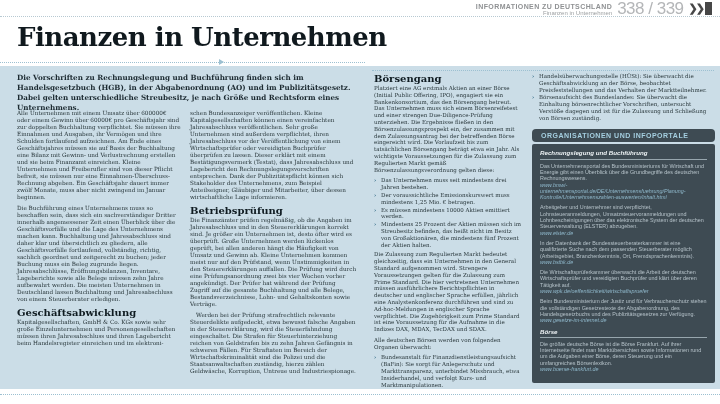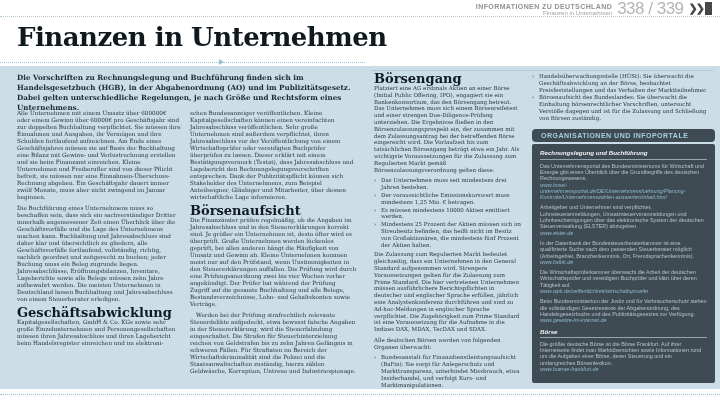--- a/index.html
+++ b/index.html
@@ -27,21 +27,21 @@
   .rule-c{position:absolute;left:372px;top:4px;width:342px;border-top:1px dotted #9cc0d1;}
   .intro{position:absolute;left:17px;top:7px;width:340px;margin:0;
          font-family:"DejaVu Serif","Liberation Serif",serif;font-weight:bold;
          font-size:7.2px;line-height:10px;color:#1c2a31;}
   .col{position:absolute;font-family:"DejaVu Serif","Liberation Serif",serif;
        font-size:5.7px;line-height:7px;color:#273539;}
   .c1{left:17px;top:44px;width:164px;}
   .c2{left:190px;top:44px;width:167px;}
   .c3{left:374px;top:9px;width:147px;font-size:5.5px;line-height:6.8px;}
   .c4{left:532px;top:7px;width:183px;font-size:5.5px;line-height:6.8px;}
-  .col h3{margin:6px 0 2px 0;font-size:13px;line-height:8px;color:#0f1b21;
+  .col h3{margin:6px 0 2px 0;font-size:10px;line-height:8px;color:#0f1b21;
           font-family:"DejaVu Serif","Liberation Serif",serif;}
   .col h3:first-child{margin-top:0;}
   .col p{margin:0 0 4px 0;}
   .col p.ind{text-indent:6px;}
   .col ul{margin:0 0 3px 0;padding:0;list-style:none;}
   .col li{position:relative;padding-left:7px;margin:0 0 1px 0;}
   .mk{position:absolute;left:0;top:0;color:#1f5b7a;font-weight:bold;}
   
   .sb{margin-top:7px;width:183px;}
   .sb-hd{background:#3e4b53;border-radius:4px;color:#a5cfe0;font-weight:bold;
@@ -79,32 +79,32 @@
   </div>
 
   <h1 class="title">Finanzen in Unternehmen</h1>
   <div class="rule-b">
     <i class="tri"></i>
   </div>
 
   <div class="content">
     <div class="rule-c"></div>
 
-    <p class="intro">Die Vorschriften zu Rechnungslegung und Buchführung finden sich im Handelsgesetzbuch (HGB), in der Abgabenordnung (AO) und im Publizitätsgesetz. Dabei gelten unterschiedliche Regelungen, je nach Größe und Rechtsform eines Unternehmens.</p>
+    <p class="intro">Die Vorschriften zu Rechnungslegung und Buchführung finden sich im Handelsgesetzbuch (HGB), in der Abgabenordnung (AO) und im Publizitätsgesetz. Dabei gelten unterschiedliche Streubesitz, je nach Größe und Rechtsform eines Unternehmens.</p>
 
     <div class="col c1">
       <p>Alle Unternehmen mit einem Umsatz über 600000€ oder einem Gewinn über 60000€ pro Geschäftsjahr sind zur doppelten Buchhaltung verpflichtet. Sie müssen ihre Einnahmen und Ausgaben, ihr Vermögen und ihre Schulden fortlaufend aufzeichnen. Am Ende eines Geschäftsjahres müssen sie auf Basis der Buchhaltung eine Bilanz mit Gewinn- und Verlustrechnung erstellen und sie beim Finanzamt einreichen. Kleine Unternehmen und Freiberufler sind von dieser Pflicht befreit, sie müssen nur eine Einnahmen-Überschuss-Rechnung abgeben. Ein Geschäftsjahr dauert immer zwölf Monate, muss aber nicht zwingend im Januar beginnen.</p>
       <p>Die Buchführung eines Unternehmens muss so beschaffen sein, dass sich ein sachverständiger Dritter innerhalb angemessener Zeit einen Überblick über die Geschäftsvorfälle und die Lage des Unternehmens machen kann. Buchhaltung und Jahresabschluss sind daher klar und übersichtlich zu gliedern, alle Geschäftsvorfälle fortlaufend, vollständig, richtig, sachlich geordnet und zeitgerecht zu buchen; jeder Buchung muss ein Beleg zugrunde liegen. Jahresabschlüsse, Eröffnungsbilanzen, Inventare, Lageberichte sowie alle Belege müssen zehn Jahre aufbewahrt werden. Die meisten Unternehmen in Deutschland lassen Buchhaltung und Jahresabschluss von einem Steuerberater erledigen.</p>
       <h3>Geschäftsabwicklung</h3>
       <p>Kapitalgesellschaften, GmbH &amp; Co. KGs sowie sehr große Einzelunternehmen und Personengesellschaften müssen ihren Jahresabschluss und ihren Lagebericht beim Handelsregister einreichen und im elektroni-</p>
     </div>
 
     <div class="col c2">
       <p>schen Bundesanzeiger veröffentlichen. Kleine Kapitalgesellschaften können einen vereinfachten Jahresabschluss veröffentlichen. Sehr große Unternehmen sind außerdem verpflichtet, ihren Jahresabschluss vor der Veröffentlichung von einem Wirtschaftsprüfer oder vereidigten Buchprüfer überprüfen zu lassen. Dieser erklärt mit einem Bestätigungsvermerk (Testat), dass Jahresabschluss und Lagebericht den Rechnungslegungsvorschriften entsprechen. Dank der Publizitätspflicht können sich Stakeholder des Unternehmens, zum Beispiel Anteilseigner, Gläubiger und Mitarbeiter, über dessen wirtschaftliche Lage informieren.</p>
-      <h3>Börsenaufsicht</h3>
+      <h3>Betriebsprüfung</h3>
       <p>Die Finanzämter prüfen regelmäßig, ob die Angaben im Jahresabschluss und in den Steuererklärungen korrekt sind. Je größer ein Unternehmen ist, desto öfter wird es überprüft. Große Unternehmen werden lückenlos geprüft, bei allen anderen hängt die Häufigkeit von Umsatz und Gewinn ab. Kleine Unternehmen kommen meist nur auf den Prüfstand, wenn Unstimmigkeiten in den Steuererklärungen auffallen. Die Prüfung wird durch eine Prüfungsanordnung zwei bis vier Wochen vorher angekündigt. Der Prüfer hat während der Prüfung Zugriff auf die gesamte Buchhaltung und alle Belege, Bestandsverzeichnisse, Lohn- und Gehaltskonten sowie Verträge.</p>
       <p class="ind">Werden bei der Prüfung strafrechtlich relevante Steuerdelikte aufgedeckt, etwa bewusst falsche Angaben in der Steuererklärung, wird die Steuerfahndung eingeschaltet. Die Strafen für Steuerhinterziehung reichen von Geldstrafen bis zu zehn Jahren Gefängnis in schweren Fällen. Für Straftaten im Bereich der Wirtschaftskriminalität sind die Polizei und die Staatsanwaltschaften zuständig, hierzu zählen Geldwäsche, Korruption, Untreue und Industriespionage.</p>
     </div>
 
     <div class="col c3">
       <h3>Börsengang</h3>
       <p>Platziert eine AG erstmals Aktien an einer Börse (Initial Public Offering, IPO), engagiert sie ein Bankenkonsortium, das den Börsengang betreut. Das Unternehmen muss sich einem Börsenreifetest und einer strengen Due-Diligence-Prüfung unterziehen. Die Ergebnisse fließen in den Börsenzulassungsprospekt ein, der zusammen mit dem Zulassungsantrag bei der betreffenden Börse eingereicht wird. Die Vorlaufzeit bis zum tatsächlichen Börsengang beträgt etwa ein Jahr. Als wichtigste Voraussetzungen für die Zulassung zum Regulierten Markt gemäß Börsenzulassungsverordnung gelten diese:</p>
       <ul>
         <li><span class="mk">›</span><span>Das Unternehmen muss seit mindestens drei Jahren bestehen.</span></li>
         <li><span class="mk">›</span><span>Der voraussichtliche Emissionskurswert muss mindestens 1,25 Mio. € betragen.</span></li>

